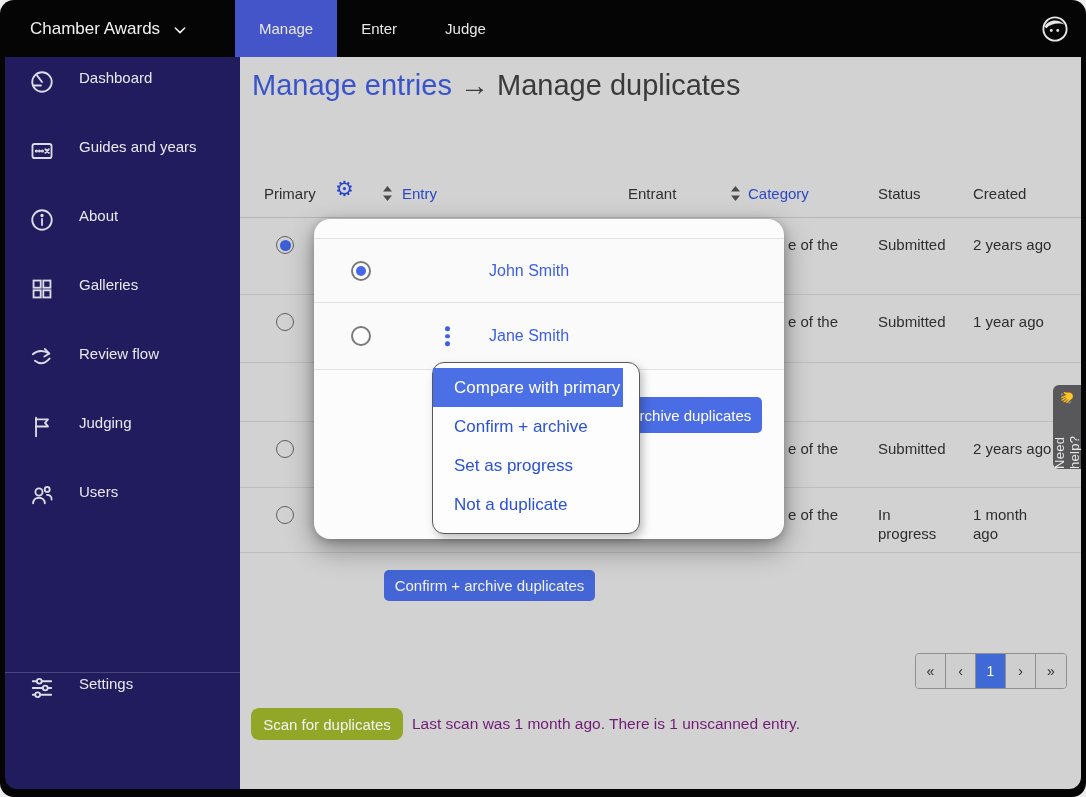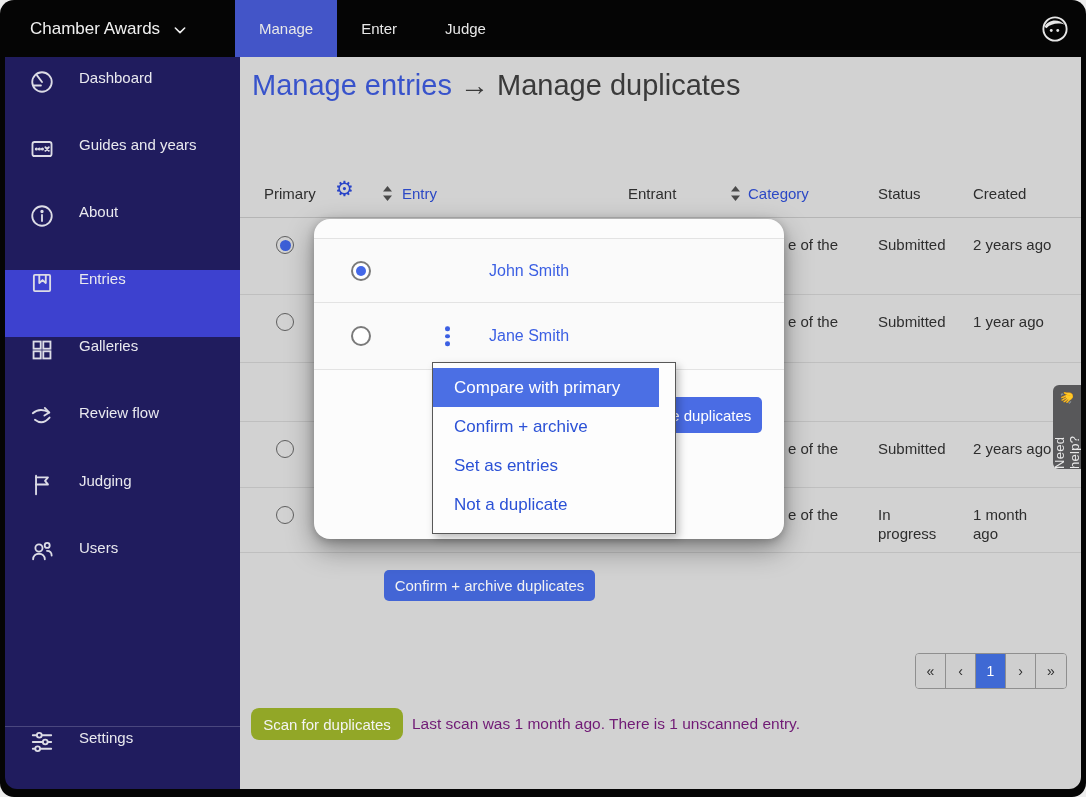--- a/index.html
+++ b/index.html
@@ -75,21 +75,21 @@
   .m-row.first { margin-top:19px; border-top:1px solid #e3e3e3; height:65px; border-radius:0; }
   .m-row.second { height:67px; }
   .m-radio { position:absolute; left:37px; top:50%; margin-top:-10px; width:20px; height:20px; border:2px solid #7a7a7a; border-radius:50%; background:#fff; cursor:pointer; }
   .m-radio.checked::after { content:""; position:absolute; inset:3px; border-radius:50%; background:#4468e8; }
   .m-name { position:absolute; left:175px; top:50%; transform:translateY(-50%); font-size:16px; color:#3b5fe3; cursor:pointer; }
   .kebab { position:absolute; left:127px; top:50%; transform:translateY(-50%); display:flex; flex-direction:column; gap:3px; cursor:pointer; padding:4px; }
   .kebab i { width:4.5px; height:4.5px; border-radius:50%; background:#3b5fe3; }
   .modal-confirm { left:237px; top:178px; width:211px; height:36px; background:#4a6ce4; color:#fff; z-index:1; }
 
   
-  .menu { position:absolute; left:118px; top:143px; width:244px; background:#fdfdfd; border:1px solid #585858; border-radius:0; box-shadow:3px 4px 8px rgba(0,0,0,.25); padding:5px 16px 9px 0; z-index:3; }
+  .menu { position:absolute; left:118px; top:143px; width:208px; background:#fdfdfd; border:1px solid #585858; border-radius:12px; box-shadow:3px 4px 8px rgba(0,0,0,.25); padding:5px 16px 9px 0; z-index:3; }
   .menu-item { height:39px; line-height:39px; padding-left:21px; font-size:17px; color:#2b51d6; cursor:pointer; white-space:nowrap; }
   .menu-item.highlighted { background:#4b6fe4; color:#ffffff; }
 
   svg { display:block; }
 </style>
 </head>
 <body>
 
 <div class="window">
 
@@ -151,29 +151,20 @@
         <span class="nicon">
           <svg width="26" height="26" viewBox="0 0 24 24" fill="none" stroke="currentColor" stroke-width="1.7" stroke-linecap="round">
               <circle cx="12" cy="12" r="9"></circle>
               <circle cx="12" cy="7.8" r="0.7" fill="currentColor"></circle>
               <path d="M12 11 V16.6"></path>
             </svg>
         </span>
         <span>About</span>
       </div>
 
-      <div class="nav-item active">
-        <span class="nicon">
-          <svg width="26" height="26" viewBox="0 0 24 24" fill="none" stroke="currentColor" stroke-width="1.7" stroke-linejoin="round">
-              <rect x="4.5" y="4.5" width="15" height="15" rx="1"></rect>
-              <path d="M9.5 4.5 V12 l3 -2.7 3 2.7 V4.5"></path>
-            </svg>
-        </span>
-        <span>Entries</span>
-      </div>
 
       <div class="nav-item">
         <span class="nicon">
           <svg width="26" height="26" viewBox="0 0 24 24" fill="none" stroke="currentColor" stroke-width="1.7">
               <rect x="4.2" y="4.2" width="6.6" height="6.6"></rect>
               <rect x="13.2" y="4.2" width="6.6" height="6.6"></rect>
               <rect x="4.2" y="13.2" width="6.6" height="6.6"></rect>
               <rect x="13.2" y="13.2" width="6.6" height="6.6"></rect>
             </svg>
         </span>
@@ -316,20 +307,20 @@
               <i></i>
             </span>
           <span class="m-name">Jane Smith</span>
         </div>
 
         <button class="btn-blue modal-confirm">Confirm + archive duplicates</button>
 
         <div class="menu">
           <div class="menu-item highlighted">Compare with primary</div>
           <div class="menu-item">Confirm + archive</div>
-          <div class="menu-item">Set as entries</div>
+          <div class="menu-item">Set as progress</div>
           <div class="menu-item">Not a duplicate</div>
         </div>
       </div>
 
     </main>
   </div>
 </div>
 
 </body></html>

